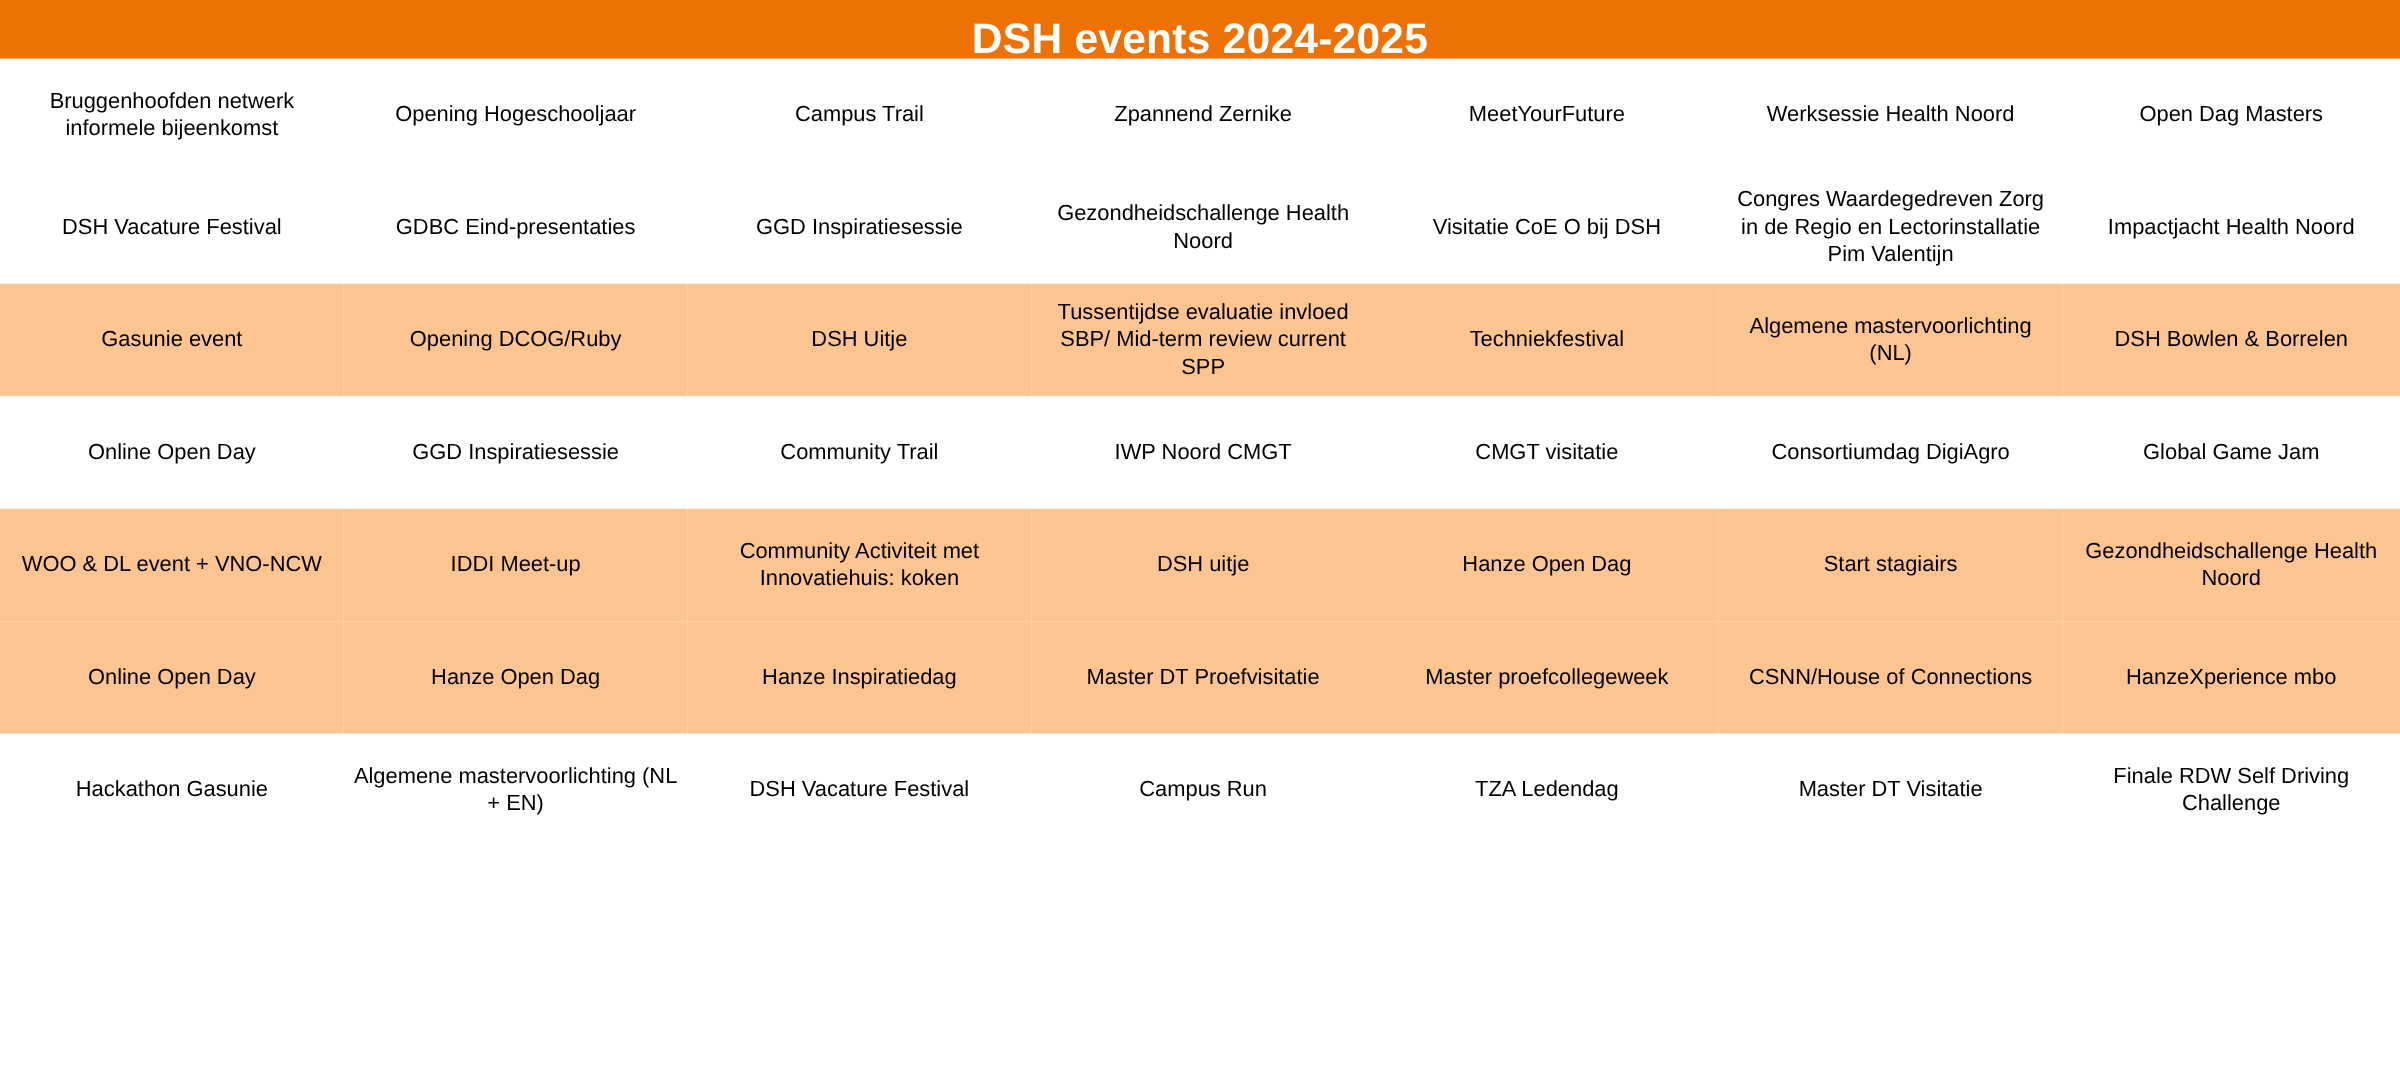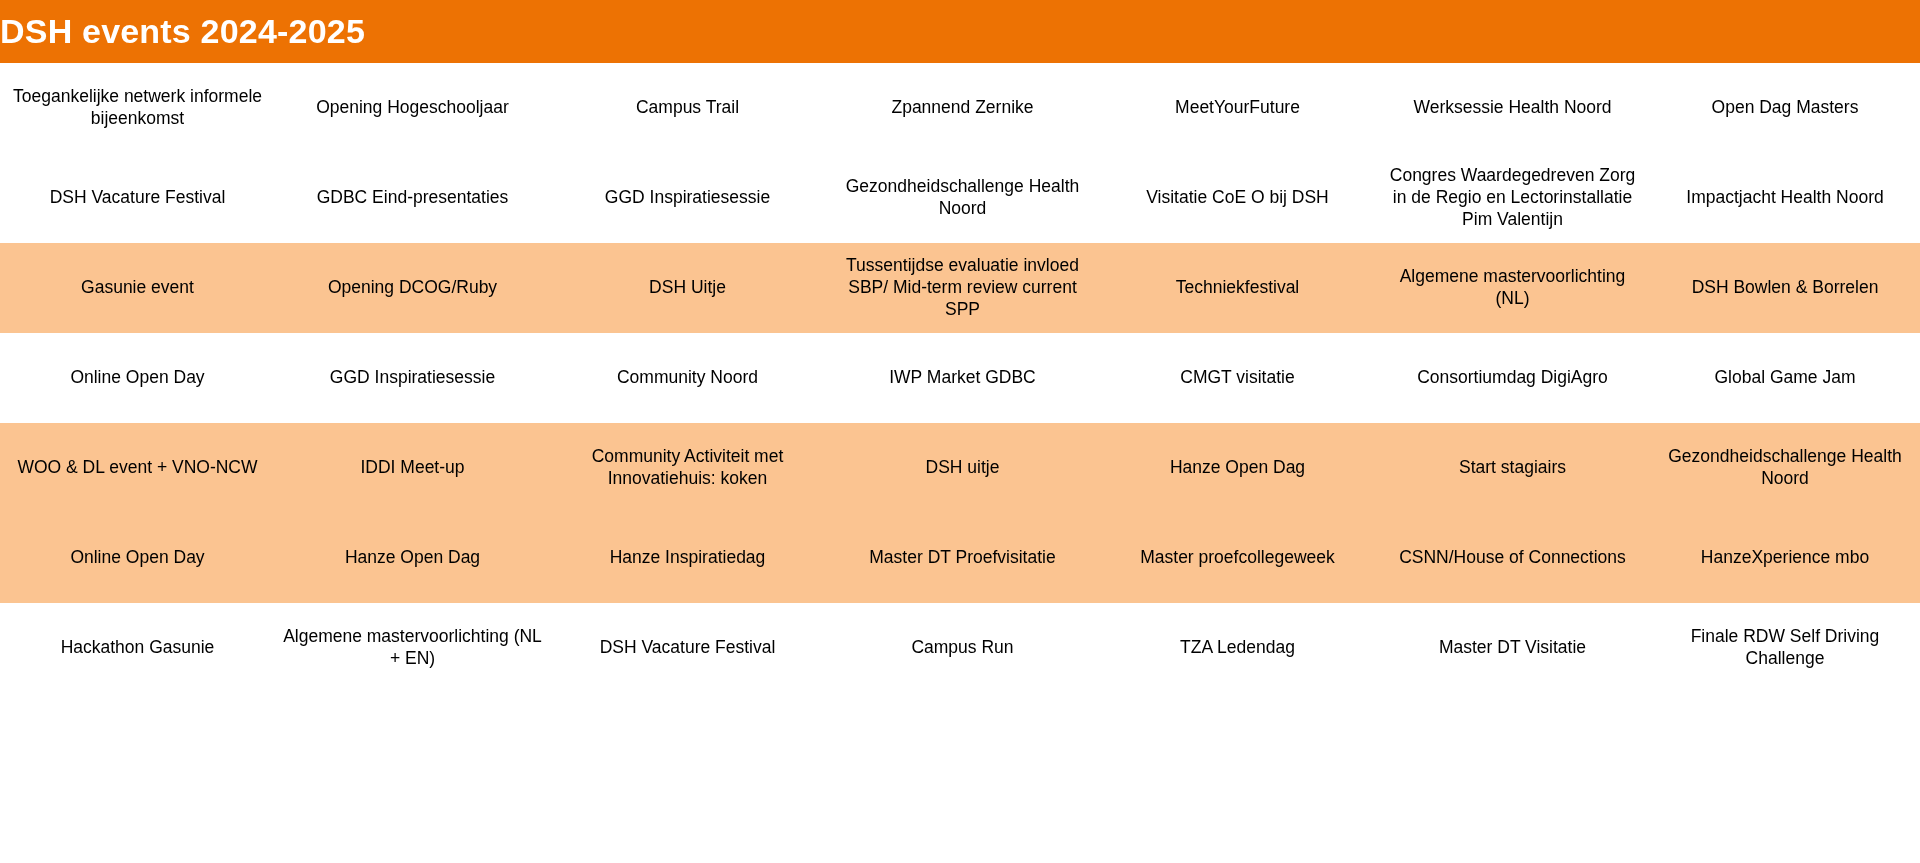--- a/index.html
+++ b/index.html
@@ -12,23 +12,24 @@
     height: 863px;
     font-family: "Liberation Sans", sans-serif;
     overflow: hidden;
   }
   .sheet {
     width: 1920px;
   }
   .title-bar {
     background: #ed7203;
     color: #ffffff;
+    text-align: center;
     font-size: 34px;
     font-weight: bold;
-    height: 63px;
+    height: 47px;
     line-height: 63px;
     letter-spacing: 0.2px;
   }
   table.events {
     border-collapse: collapse;
     table-layout: fixed;
     width: 1920px;
   }
   table.events td {
     text-align: center;
@@ -65,21 +66,21 @@
       <col class="c0">
         <col class="c1">
         <col class="c2">
         <col class="c3">
         <col class="c4">
         <col class="c5">
         <col class="c6">
     </colgroup>
     <tbody>
         <tr class="row-white">
-          <td>Toegankelijke netwerk informele bijeenkomst</td>
+          <td>Bruggenhoofden netwerk informele bijeenkomst</td>
           <td>Opening Hogeschooljaar</td>
           <td>Campus Trail</td>
           <td>Zpannend Zernike</td>
           <td>MeetYourFuture</td>
           <td>Werksessie Health Noord</td>
           <td>Open Dag Masters</td>
         </tr>
         <tr class="row-white">
           <td>DSH Vacature Festival</td>
           <td>GDBC Eind-presentaties</td>
@@ -94,22 +95,22 @@
           <td>Opening DCOG/Ruby</td>
           <td>DSH Uitje</td>
           <td>Tussentijdse evaluatie invloed SBP/ Mid-term review current SPP</td>
           <td>Techniekfestival</td>
           <td>Algemene mastervoorlichting (NL)</td>
           <td>DSH Bowlen &amp; Borrelen</td>
         </tr>
         <tr class="row-white">
           <td>Online Open Day</td>
           <td>GGD Inspiratiesessie</td>
-          <td>Community Noord</td>
-          <td>IWP Market GDBC</td>
+          <td>Community Trail</td>
+          <td>IWP Noord CMGT</td>
           <td>CMGT visitatie</td>
           <td>Consortiumdag DigiAgro</td>
           <td>Global Game Jam</td>
         </tr>
         <tr class="row-orange">
           <td>WOO &amp; DL event + VNO-NCW</td>
           <td>IDDI Meet-up</td>
           <td>Community Activiteit met Innovatiehuis: koken</td>
           <td>DSH uitje</td>
           <td>Hanze Open Dag</td>

